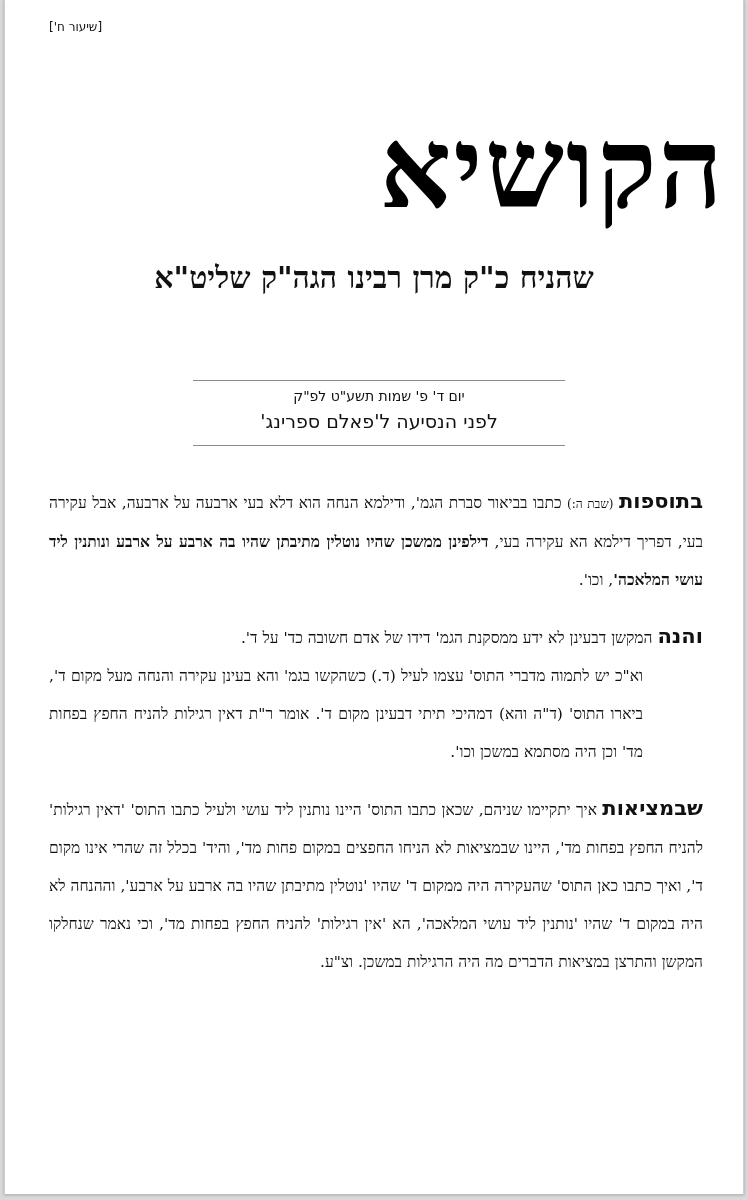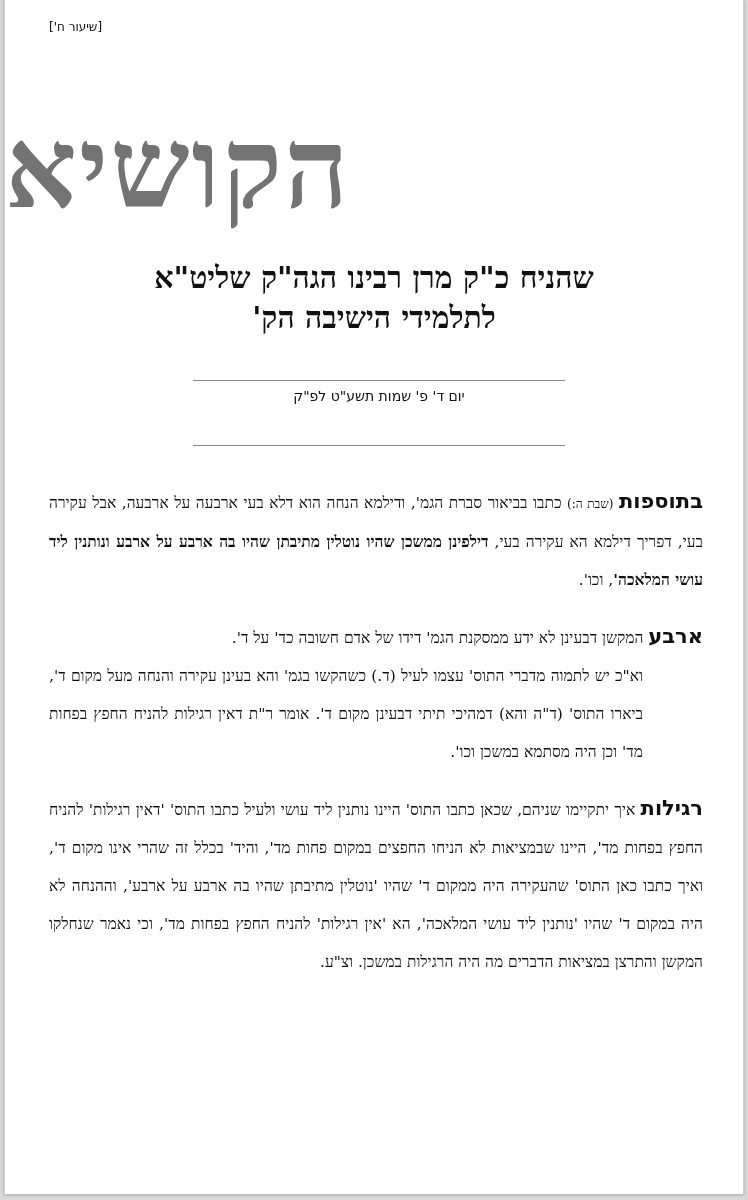--- a/index.html
+++ b/index.html
@@ -24,28 +24,28 @@
   .shiur-label {
     position: absolute;
     left: 44px; top: 20px;
     font-family: "DejaVu Sans", sans-serif;
     font-size: 12px;
     direction: rtl;
   }
   .title {
     position: absolute;
     left: 0; right: 18px; top: 112px;
-    text-align: left;
+    text-align: right;
     direction: rtl;
     font-family: "DejaVu Serif", serif;
     font-weight: bold;
     font-size: 112px;
     line-height: 1;
     letter-spacing: 2px;
-    color: #737373;
+    color: #000000;
   }
   .subtitle {
     position: absolute;
     left: 0; right: 0; top: 258px;
     text-align: center;
     direction: rtl;
     font-family: "DejaVu Serif", serif;
     font-weight: bold;
     font-size: 30px;
     line-height: 40px;
@@ -88,40 +88,40 @@
 <body>
 
 <div class="page">
 
   <div class="shiur-label">[שיעור ח']</div>
 
   <div class="title">הקושיא</div>
 
   <div class="subtitle">
     <div>שהניח כ"ק מרן רבינו הגה"ק שליט"א</div>
-    <div>לתלמידי הישיבה הק'</div>
   </div>
 
   <div class="rule top"></div>
   <div class="banner">
     <div class="date">יום ד' פ' שמות תשע"ט לפ"ק</div>
+    <div class="place">לפני הנסיעה ל'פאלם ספרינג'</div>
   </div>
   <div class="rule bottom"></div>
 
   <div class="body">
 
     <p class="para">
       <span class="lead">בתוספות</span>
       <span class="ref">(שבת ה:)</span><span> כתבו בביאור סברת הגמ', ודילמא הנחה הוא דלא בעי ארבעה על ארבעה, אבל עקירה בעי, דפריך דילמא הא עקירה בעי, </span><span class="bold-run">דילפינן ממשכן שהיו נוטלין מתיבתן שהיו בה ארבע על ארבע ונותנין ליד עושי המלאכה'</span><span>, וכו'.</span>
     </p>
 
     <p class="para">
-      <span class="lead">ארבע</span><span> המקשן דבעינן לא ידע ממסקנת הגמ' דידו של אדם חשובה כד' על ד'.</span>
+      <span class="lead">והנה</span><span> המקשן דבעינן לא ידע ממסקנת הגמ' דידו של אדם חשובה כד' על ד'.</span>
       <span class="indent-line">וא"כ יש לתמוה מדברי התוס' עצמו לעיל (ד.) כשהקשו בגמ' והא בעינן עקירה והנחה מעל מקום ד', ביארו התוס' (ד"ה והא) דמהיכי תיתי דבעינן מקום ד'. אומר ר"ת דאין רגילות להניח החפץ בפחות מד' וכן היה מסתמא במשכן וכו'.</span>
     </p>
 
     <p class="para">
-      <span class="lead">רגילות</span><span> איך יתקיימו שניהם, שכאן כתבו התוס' היינו נותנין ליד עושי</span>
+      <span class="lead">שבמציאות</span><span> איך יתקיימו שניהם, שכאן כתבו התוס' היינו נותנין ליד עושי</span>
       <span>ולעיל כתבו התוס' 'דאין רגילות' להניח החפץ בפחות מד', היינו שבמציאות לא הניחו החפצים במקום פחות מד', והיד' בכלל זה שהרי אינו מקום ד', ואיך כתבו כאן התוס' שהעקירה היה ממקום ד' שהיו 'נוטלין מתיבתן שהיו בה ארבע על ארבע', וההנחה לא היה במקום ד' שהיו 'נותנין ליד עושי המלאכה', הא 'אין רגילות' להניח החפץ בפחות מד', וכי נאמר שנחלקו המקשן והתרצן במציאות הדברים מה היה הרגילות במשכן. וצ"ע.</span>
     </p>
 
   </div>
 </div>
 
 </body></html>

